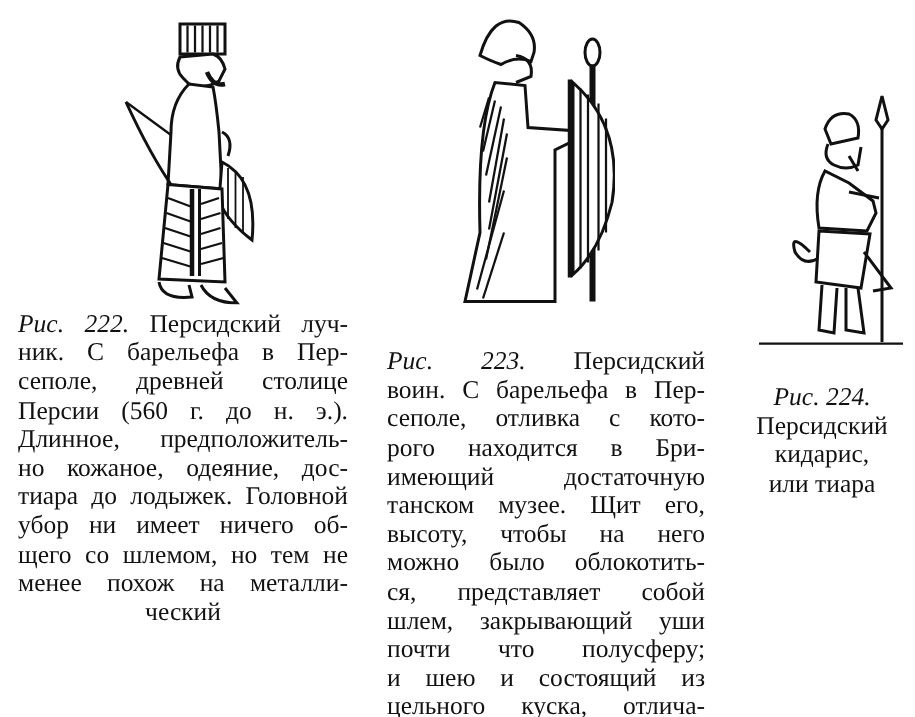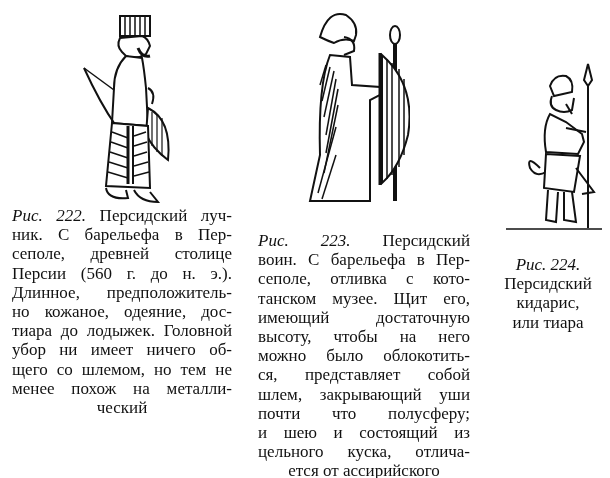--- a/index.html
+++ b/index.html
@@ -137,22 +137,23 @@
   <span class="line">убор ни имеет ничего об-</span>
   <span class="line">щего со шлемом, но тем не</span>
   <span class="line">менее похож на металли-</span>
   <span class="line last">ческий</span>
 </div>
 
 <div class="caption" id="cap223">
   <span class="line"><span class="label">Рис. 223.</span> <span>Персидский</span></span>
   <span class="line">воин. С барельефа в Пер-</span>
   <span class="line">сеполе, отливка с кото-</span>
+  <span class="line">рого находится в Бри-</span>
+  <span class="line">имеющий достаточную</span>
   <span class="line">танском музее. Щит его,</span>
-  <span class="line">имеющий достаточную</span>
   <span class="line">высоту, чтобы на него</span>
   <span class="line">можно было облокотить-</span>
   <span class="line">ся, представляет собой</span>
   <span class="line">шлем, закрывающий уши</span>
   <span class="line">почти что полусферу;</span>
   <span class="line">и шею и состоящий из</span>
   <span class="line">цельного куска, отлича-</span>
   <span class="line last">ется от ассирийского</span>
 </div>
 

